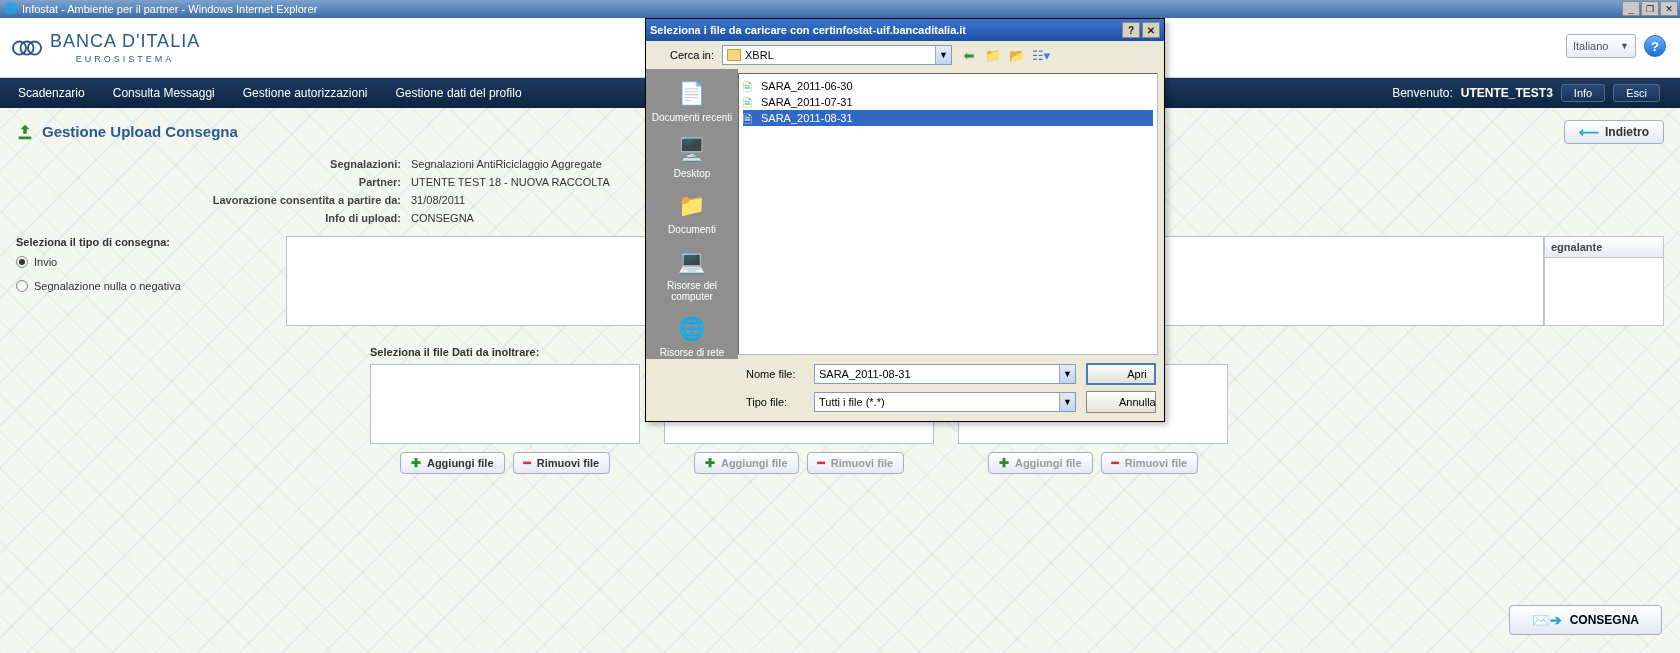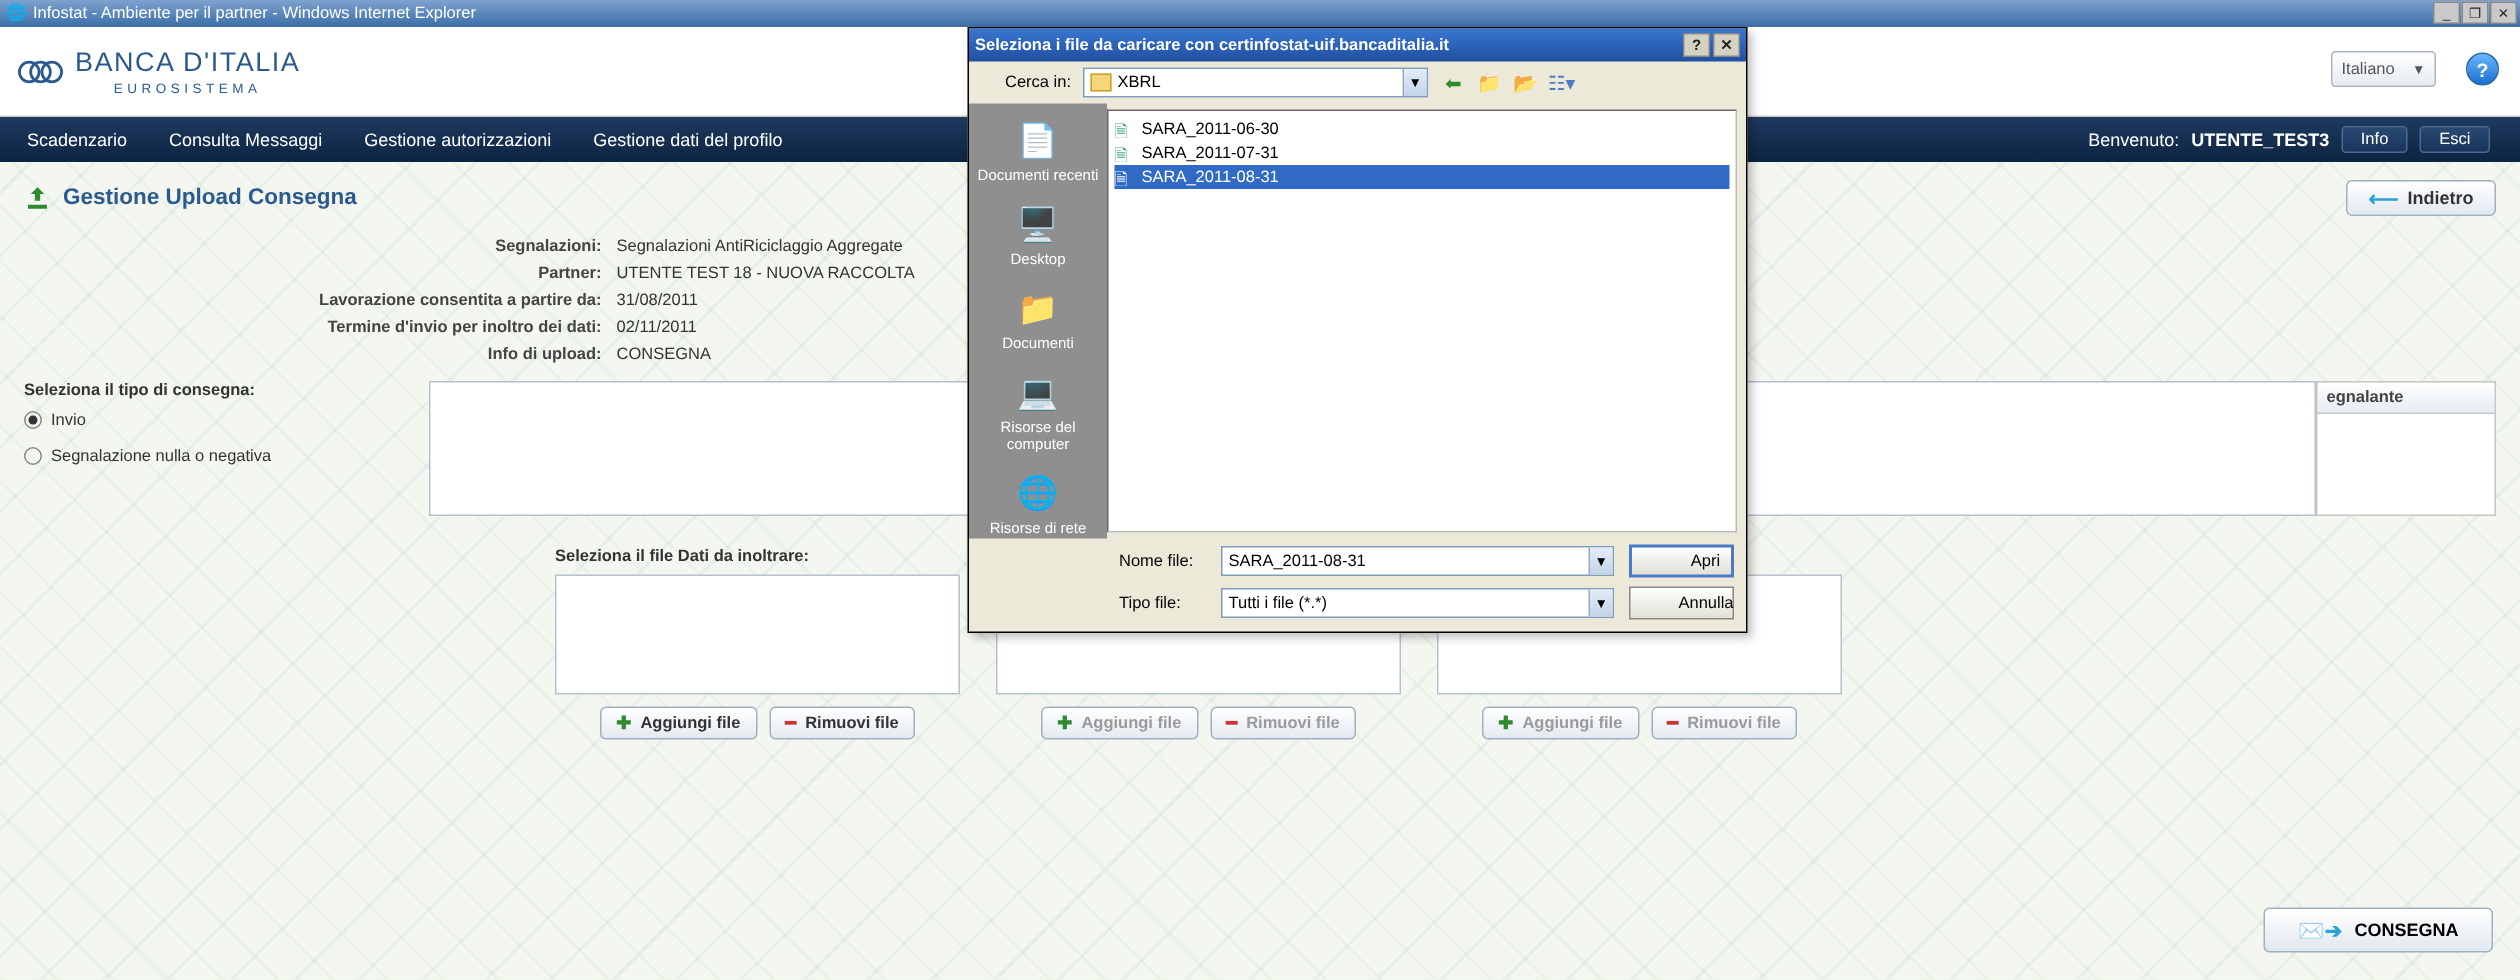--- a/index.html
+++ b/index.html
@@ -13,21 +13,21 @@
   .ie-titlebar { height: 18px; background: linear-gradient(#7da2ce,#3b6ea5); color: #fff; font-size: 11px; display: flex; align-items: center; padding: 0 4px; position: relative; z-index: 1; }
   .ie-titlebar .ico { width: 14px; height: 14px; margin-right: 4px; color:#9fd3ff; }
   .ie-winbtns { position: absolute; right: 2px; top: 1px; display: flex; }
   .ie-winbtns .b { width: 18px; height: 15px; background: #c9c9c9; border: 1px solid #888; margin-left: 1px; font-size: 9px; display:flex; align-items:center; justify-content:center; color:#222; }
 
   
   .brand { height: 60px; background: #fff; border-bottom: 1px solid #ccc; display:flex; align-items:center; padding-left: 12px; position:relative; z-index:1; }
   .brand-logo { width: 30px; height: 30px; color:#2a5a8f; margin-right:8px; }
   .brand-text .t1 { font-size: 18px; letter-spacing: 1px; color:#2a5a8f; font-weight:500; }
   .brand-text .t2 { font-size: 9px; letter-spacing: 3px; color:#2a5a8f; text-align:center; margin-top:2px;}
-  .brand-right { position:absolute; right: 14px; top: 16px; display:flex; align-items:center; gap:20px; }
+  .brand-right { position:absolute; right: 14px; top: 16px; display:flex; align-items:center; gap:8px; }
   .lang-sel { width:70px; height:24px; border:1px solid #a8b3bd; background:linear-gradient(#fff,#e6ecf2); border-radius:3px; font-size:11px; display:flex; align-items:center; justify-content:space-between; padding:0 6px; color:#555; }
   .lang-sel .chev { font-size:9px; color:#555;}
   .help-circle { width:22px; height:22px; border-radius:50%; background:linear-gradient(#6bb6ff,#1a6fd1); color:#fff; font-weight:bold; display:flex; align-items:center; justify-content:center; font-size:13px; border:1px solid #2a6aa8; }
 
   
   .navbar { height: 30px; background: linear-gradient(#1f3a5f,#0d2442); display:flex; align-items:center; padding:0 18px; color:#fff; font-size:12px; position:relative; z-index:1; }
   .navbar .item { margin-right: 28px; cursor:pointer; }
   .nav-right { position:absolute; right: 20px; display:flex; align-items:center; gap:8px; font-size:12px; }
   .nav-right .welcome { color:#fff; }
   .nav-right .user { color:#fff; font-weight:bold; }
@@ -177,24 +177,20 @@
       </div>
       <div class="row">
         <div class="lbl">Partner:</div>
         <div>UTENTE TEST 18 - NUOVA RACCOLTA</div>
       </div>
       <div class="row">
         <div class="lbl">Lavorazione consentita a partire da:</div>
         <div>31/08/2011</div>
       </div>
       <div class="row">
-        <div class="lbl">Termine d'invio per inoltro dei dati:</div>
-        <div>02/11/2011</div>
-      </div>
-      <div class="row">
         <div class="lbl">Info di upload:</div>
         <div>CONSEGNA</div>
       </div>
     </div>
 
   <div class="mid">
     <div class="deliv-box">
       <div class="sec-title">Seleziona il tipo di consegna:</div>
       <div class="radio-row">
         <span class="radio sel"></span>

